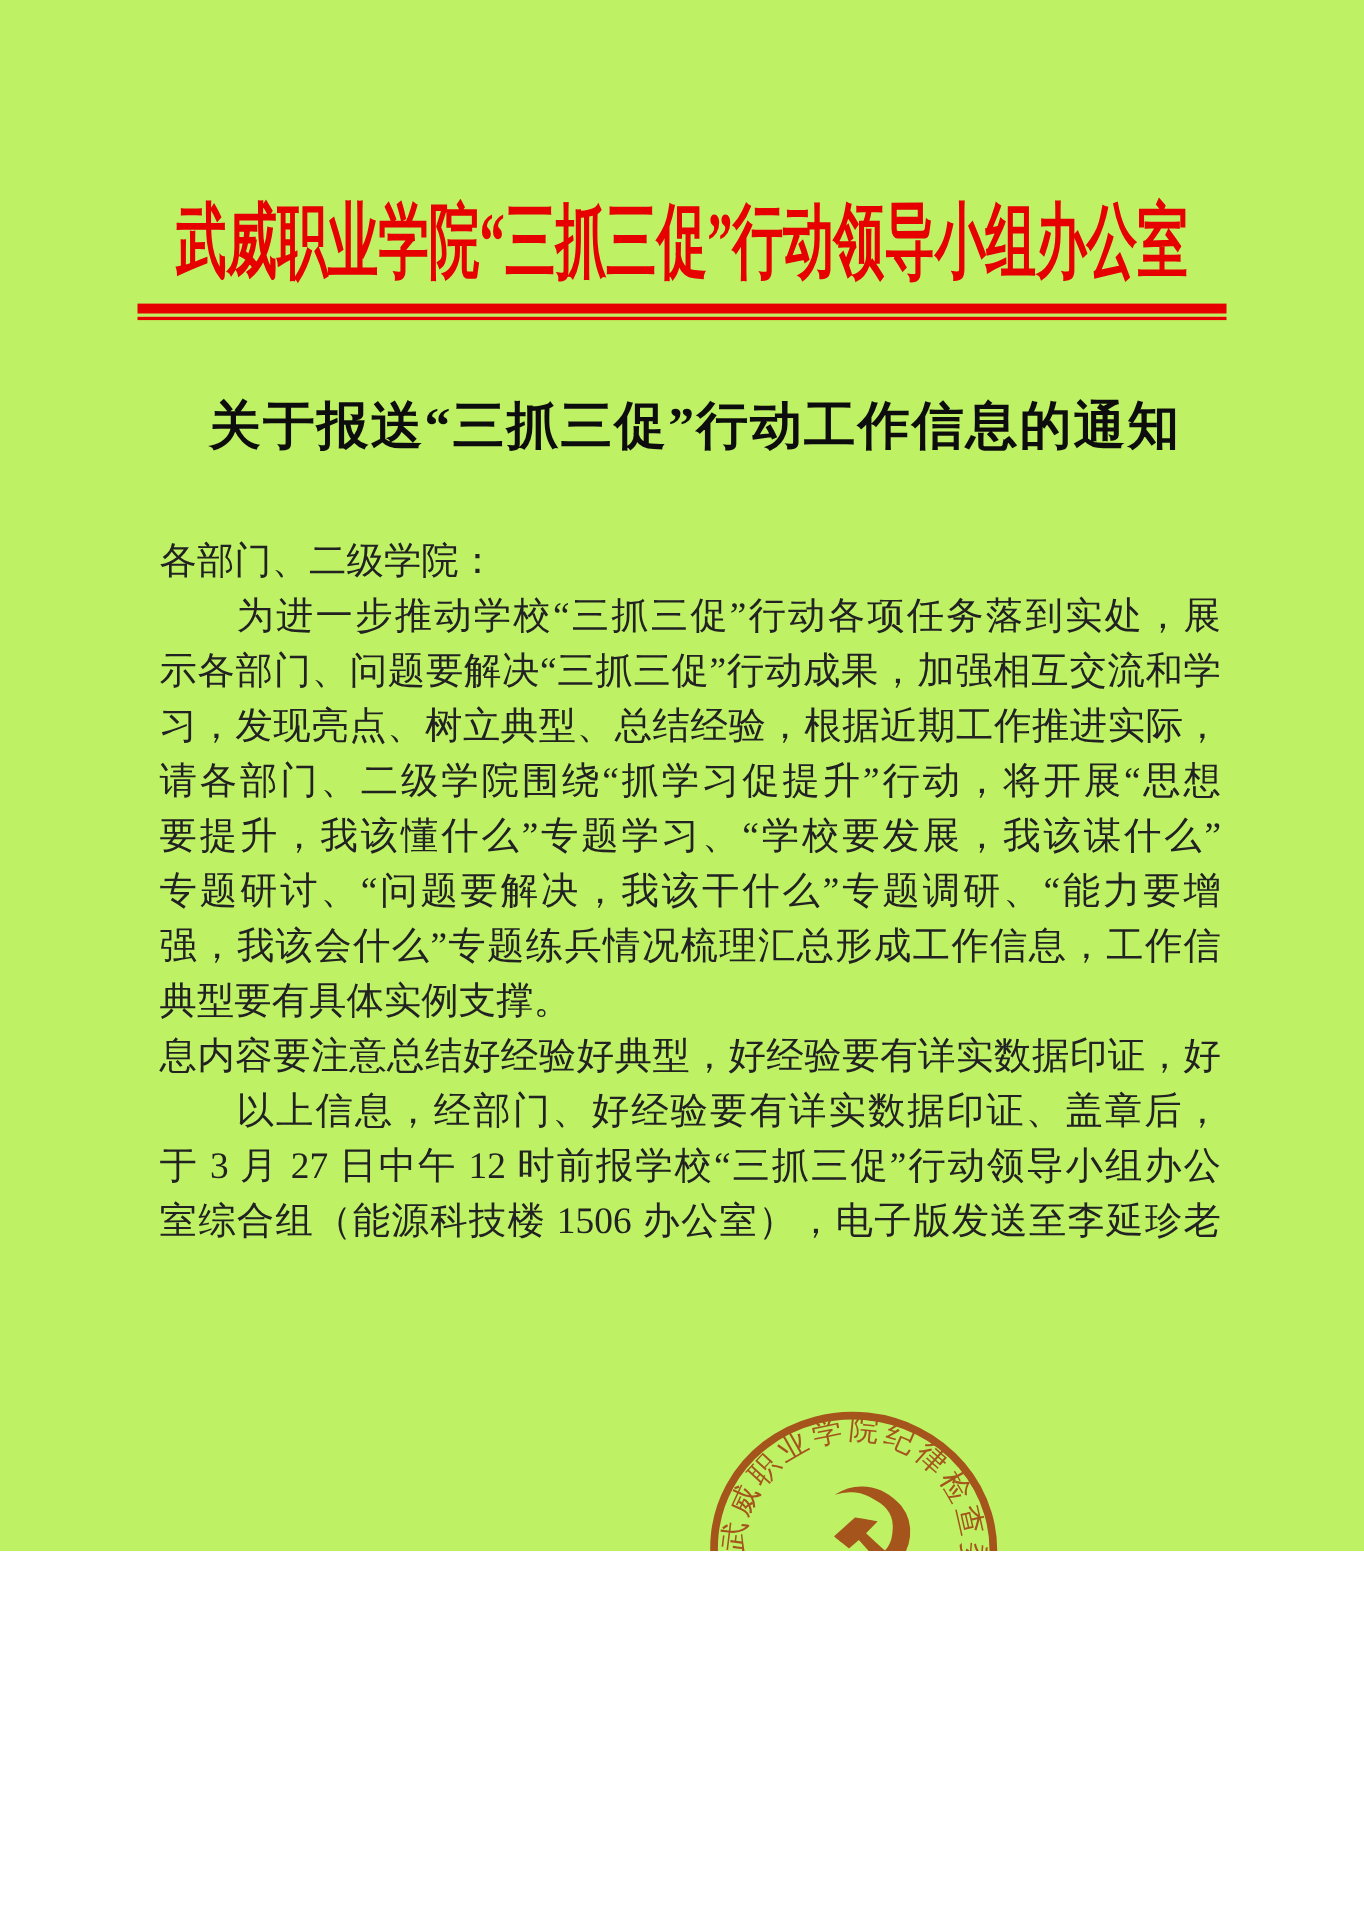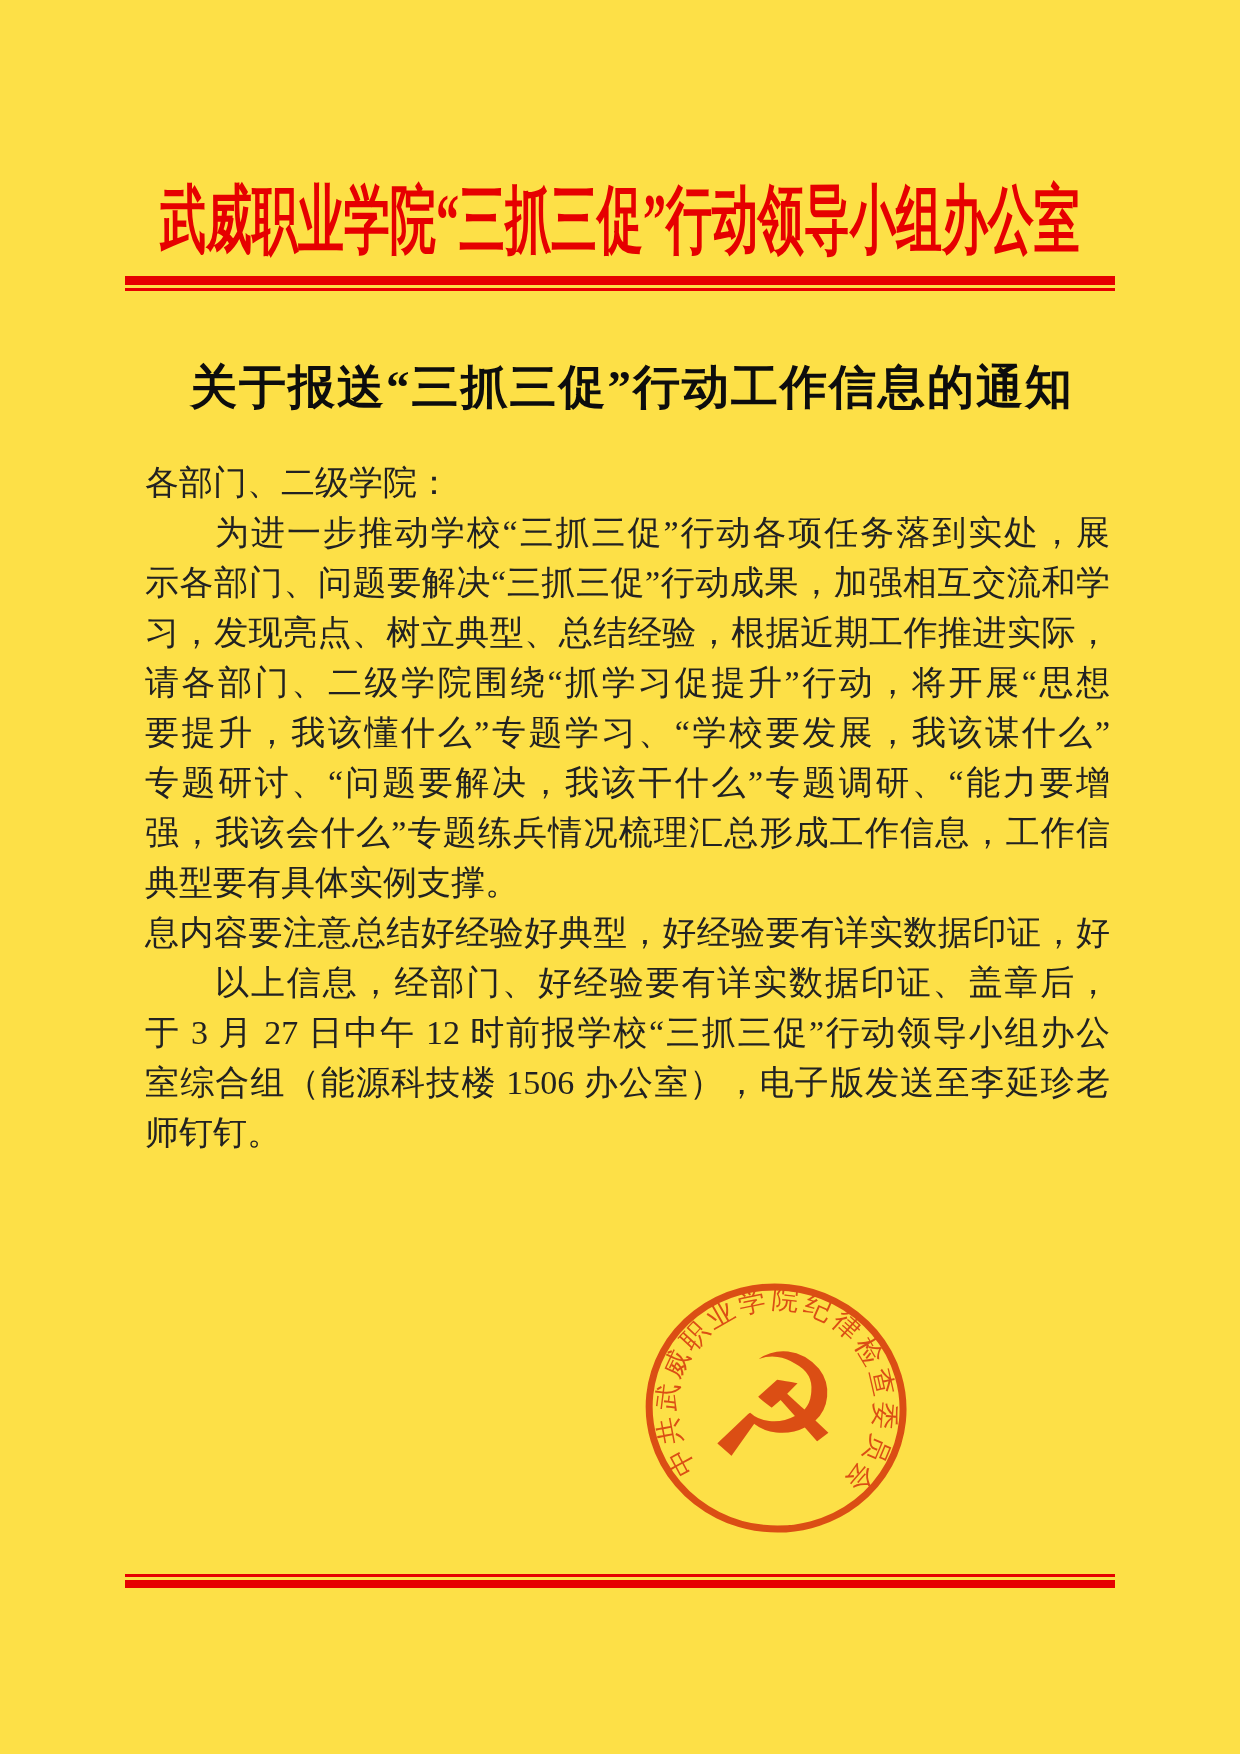--- a/index.html
+++ b/index.html
@@ -1,19 +1,19 @@
 <!DOCTYPE html>
 <html><head>
 <meta charset="utf-8">
 <style>
   html,body{margin:0;padding:0;background:#ffffff;}
   .page{
     position:relative;
-    width:1240px;height:1754px;
-    background:#fde047;
+    width:1240px;height:1410px;
+    background:#bef264;
     overflow:hidden;
     font-family:"Liberation Serif", serif;
   }
   
   .org-title{
     position:absolute;top:170px;left:0;width:100%;
     text-align:center;
     color:#e60000;
     font-weight:bold;
     font-size:46px;
@@ -37,21 +37,21 @@
     text-align:center;
     color:#0d0d0d;
     font-weight:bold;
     font-size:47px;
     letter-spacing:2px;
     white-space:nowrap;
     padding-left:12px;
   }
   
   .body-block{
-    position:absolute;top:458px;left:145px;width:965px;
+    position:absolute;top:486px;left:145px;width:965px;
     font-size:34px;
     line-height:50px;
     color:#222222;
   }
   .line{white-space:nowrap;}
   .line.indent{text-indent:70px;}
   .line.full{text-align:justify;text-align-last:justify;white-space:normal;}
   
   .signature{
     position:absolute;top:1356px;left:320px;width:750px;
@@ -92,21 +92,20 @@
       <div class="line full">习，发现亮点、树立典型、总结经验，根据近期工作推进实际，</div>
       <div class="line full">请各部门、二级学院围绕“抓学习促提升”行动，将开展“思想</div>
       <div class="line full">要提升，我该懂什么”专题学习、“学校要发展，我该谋什么”</div>
       <div class="line full">专题研讨、“问题要解决，我该干什么”专题调研、“能力要增</div>
       <div class="line full">强，我该会什么”专题练兵情况梳理汇总形成工作信息，工作信</div>
       <div class="line">典型要有具体实例支撑。</div>
       <div class="line full">息内容要注意总结好经验好典型，好经验要有详实数据印证，好</div>
       <div class="line indent full">以上信息，经部门、好经验要有详实数据印证、盖章后，</div>
       <div class="line full">于 3 月 27 日中午 12 时前报学校“三抓三促”行动领导小组办公</div>
       <div class="line full">室综合组（能源科技楼 1506 办公室），电子版发送至李延珍老</div>
-      <div class="line">师钉钉。</div>
     </div>
 
 
   <svg class="seal" viewBox="0 0 276 262">
     <ellipse cx="138" cy="130" rx="127" ry="121" fill="none" stroke="#d8402b" stroke-width="7"></ellipse>
     <defs>
       <path id="seal-arc" d="M 57,189 A 100,100 0 1 1 219,189" fill="none"></path>
     </defs>
     <text font-size="27" letter-spacing="4" fill="#d8402b">
       <textPath href="#seal-arc" startOffset="50%" text-anchor="middle" id="seal-ring-textpath">中共武威职业学院纪律检查委员会</textPath>

